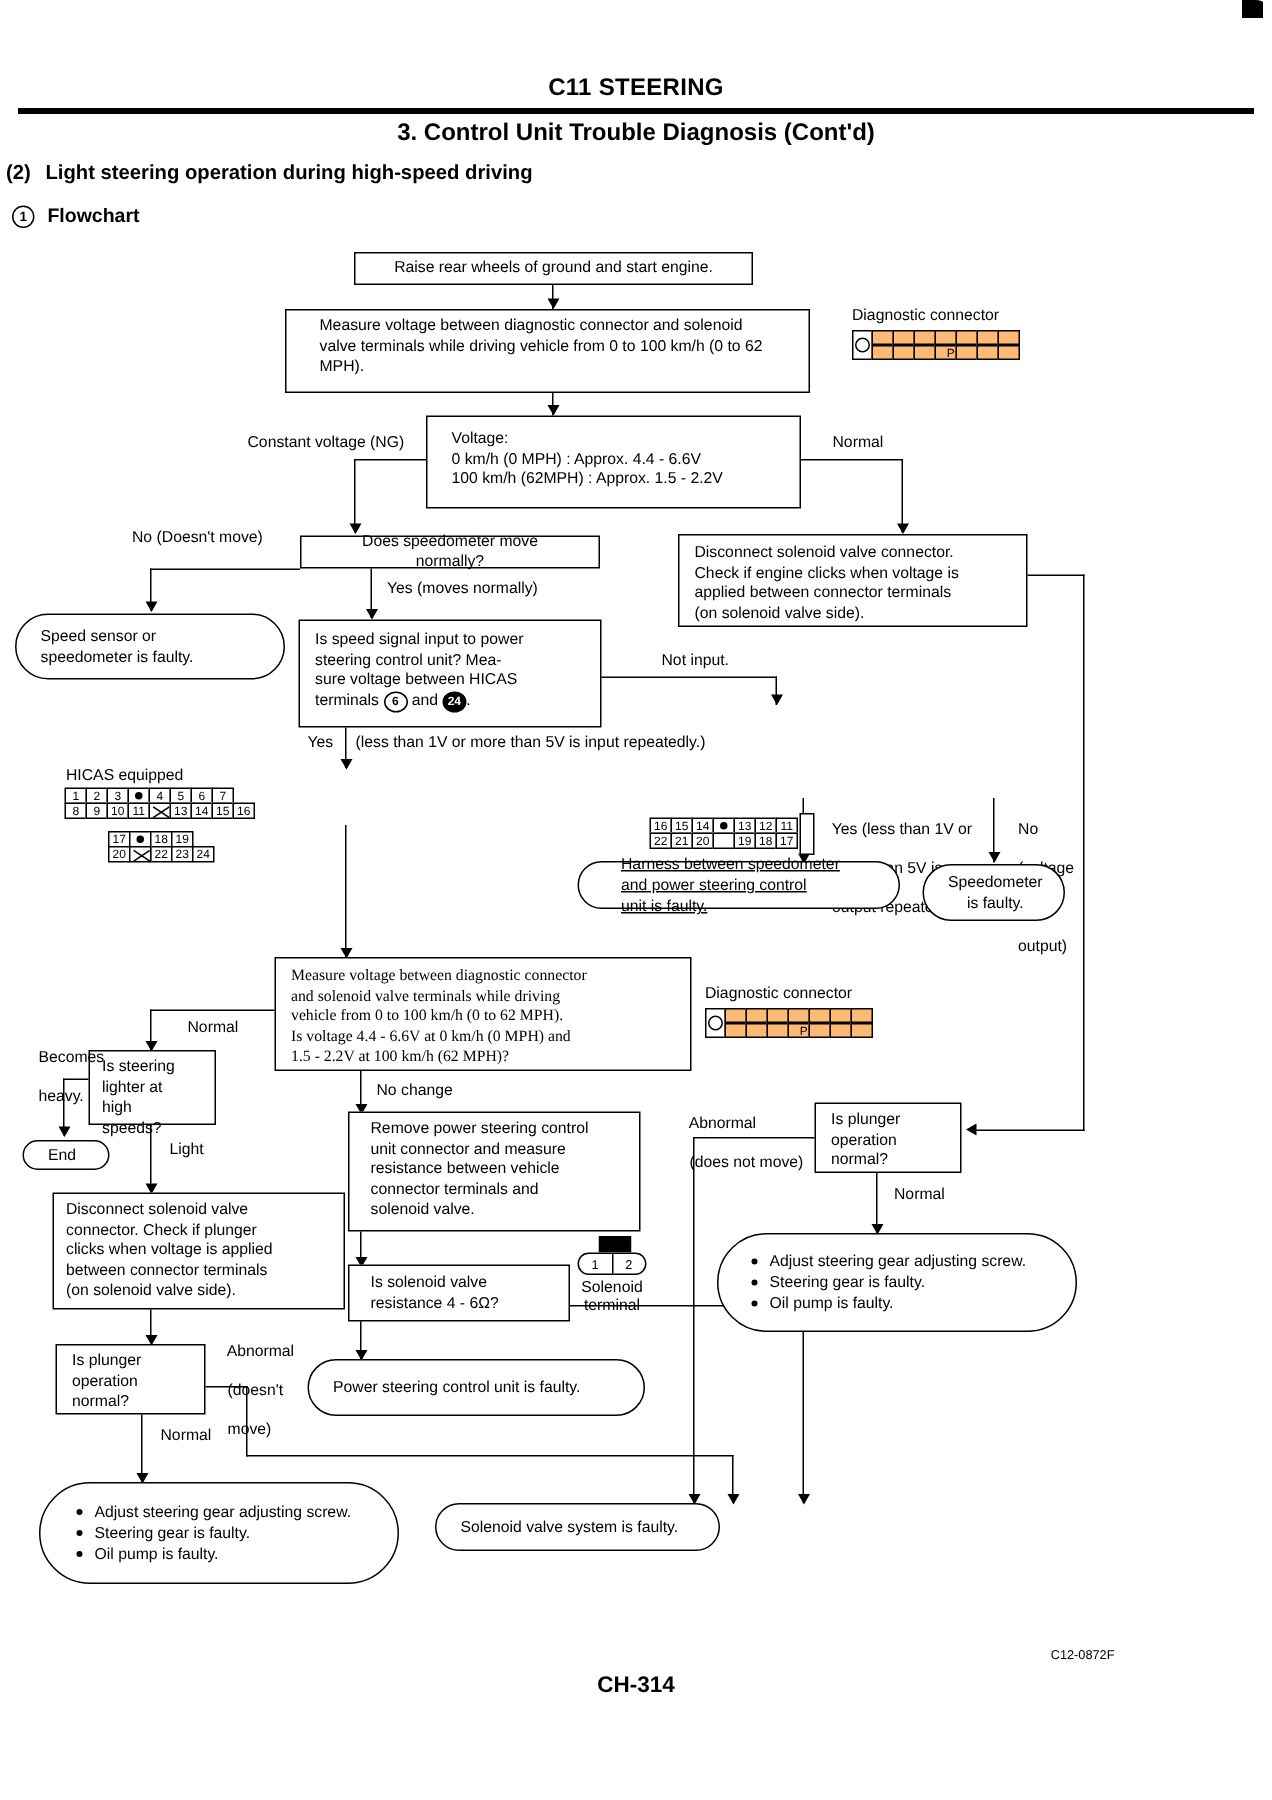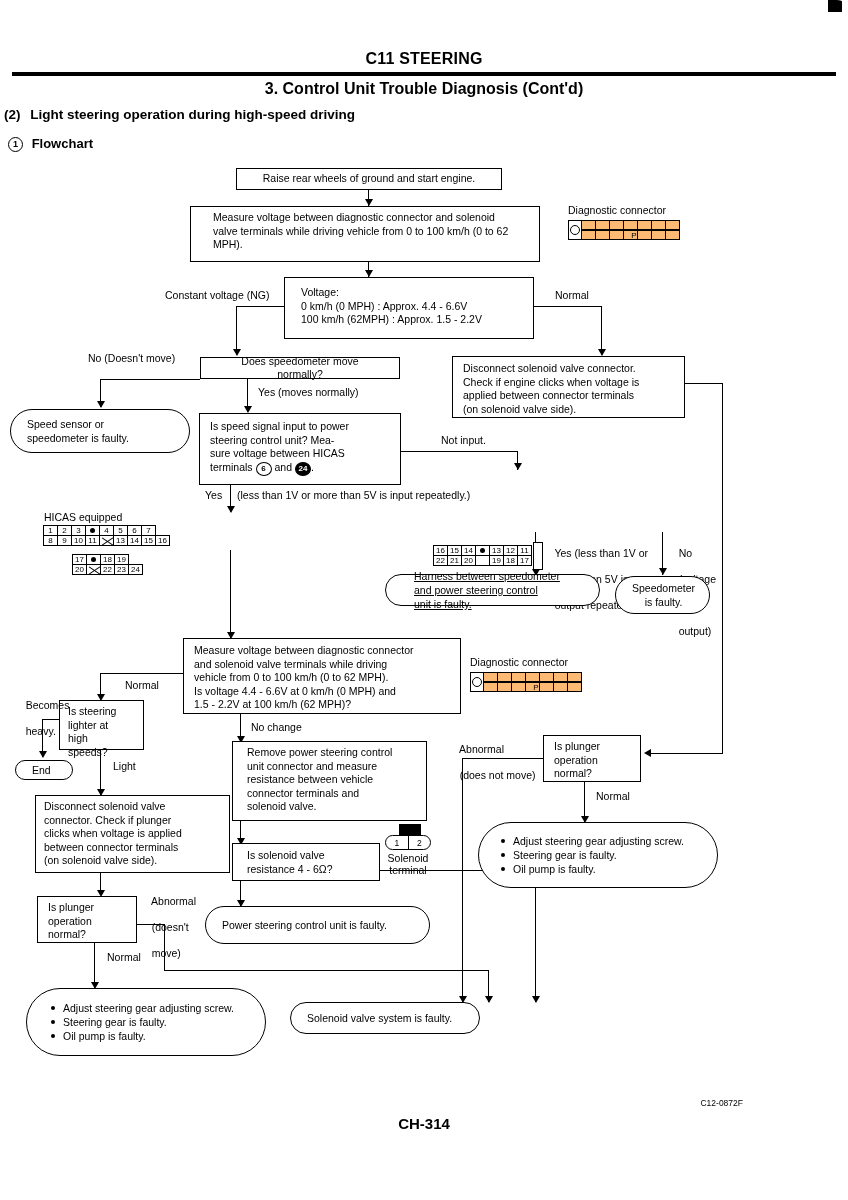--- a/index.html
+++ b/index.html
@@ -363,21 +363,21 @@
     </span>
   </div>
 
   <div class="term center" style="left:615px; top:576px; width:95px; height:38px;">
     <span>
       <span>Speedometer</span><br>
       <span>is faulty.</span>
     </span>
   </div>
 
-  <div class="node" style="left:183px; top:638px; width:278px; height:76px; padding-left:10px; padding-top:5px;">
+  <div class="node" style="left:183px; top:638px; width:278px; height:76px; padding-left:10px; padding-top:5px;font-family:Liberation Serif, serif;">
     <span>Measure voltage between diagnostic connector</span><br>
     <span>and solenoid valve terminals while driving</span><br>
     <span>vehicle from 0 to 100 km/h (0 to 62 MPH).</span><br>
     <span>Is voltage 4.4 - 6.6V at 0 km/h (0 MPH) and</span><br>
     <span>1.5 - 2.2V at 100 km/h (62 MPH)?</span>
   </div>
 
   <div class="dconn" style="left:470px; top:656px;">
     <div class="dtitle">Diagnostic connector</div>
     <div style="display:flex; align-items:flex-start;">

